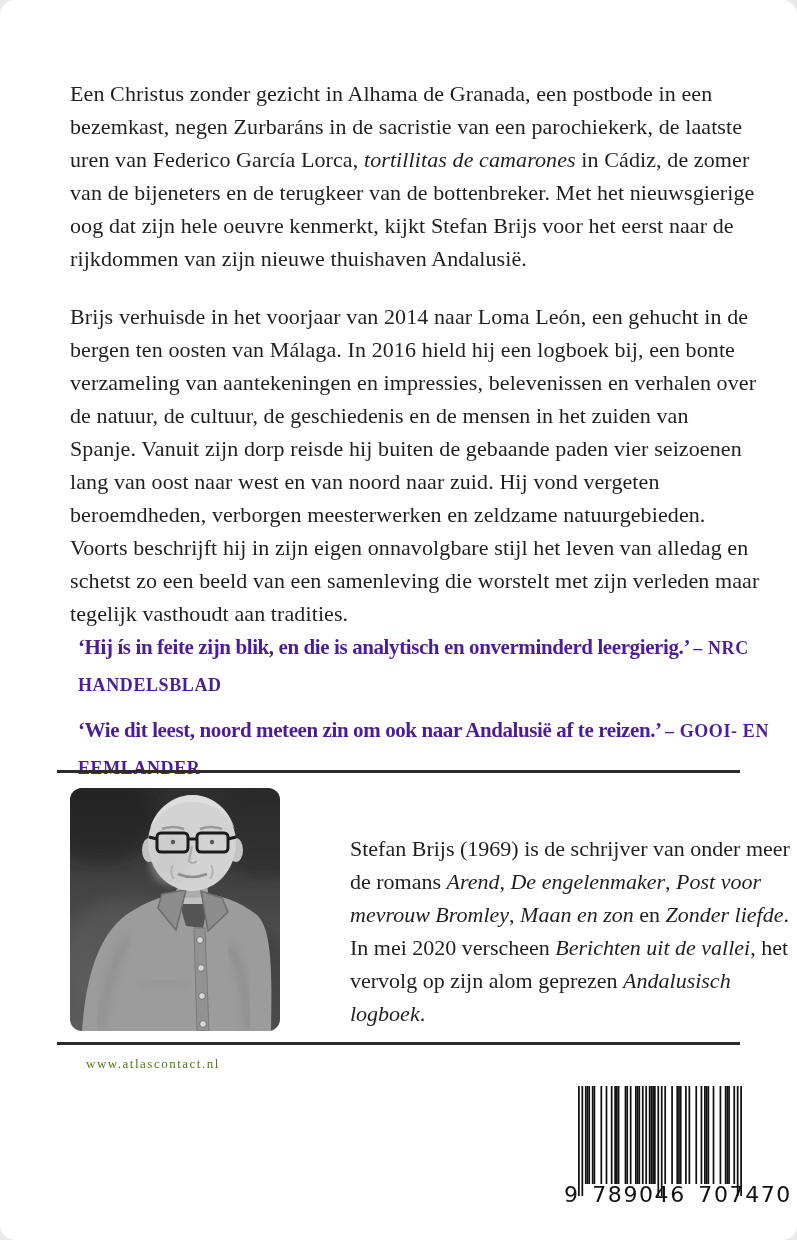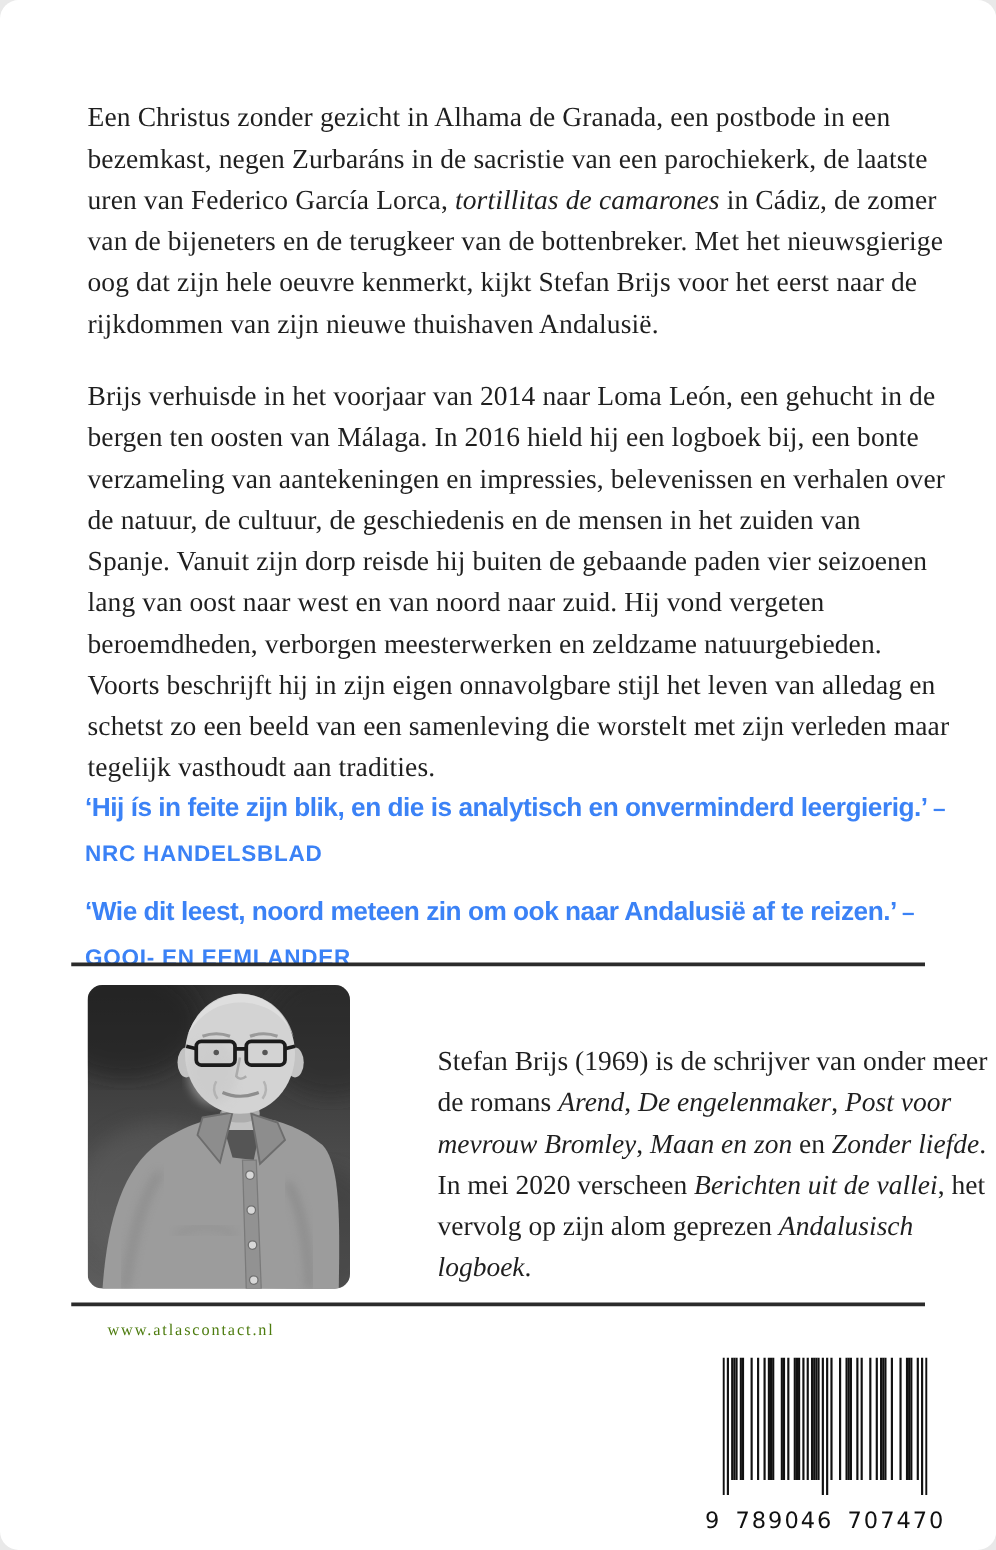--- a/index.html
+++ b/index.html
@@ -14,23 +14,23 @@
     border-radius:15px;
   }
   .synopsis{
     position:absolute;left:70px;width:690px;
     font-size:22px;line-height:33px;
     letter-spacing:0.1px;
   }
   #synopsis-1{top:55px;}
   #synopsis-2{top:278px;}
   .quote{
-    position:absolute;left:68px;width:700px;
-    font-family:Liberation Sans, sans-serif;
-    font-weight:700;color:#3b82f6;
+    position:absolute;left:78px;width:700px;
+    font-family:Liberation Serif, serif;
+    font-weight:700;color:#4c1d95;
     font-size:21px;line-height:36px;letter-spacing:-0.4px;
   }
   #quote-1{top:608px;}
   #quote-2{top:691px;}
   .quote .src{
     font-size:18px;letter-spacing:0.6px;font-weight:700;
   }
   .divider{
     position:absolute;left:57px;width:683px;height:3px;
     background:#2b2b2b;
@@ -49,22 +49,22 @@
     position:absolute;left:86px;top:1056px;
     font-size:13px;letter-spacing:1.5px;color:#4d7c0f;
   }
   .barcode{
     position:absolute;left:578px;top:1086px;width:164px;height:122px;
     background:#fff;
   }
   .barcode .num{
     position:absolute;left:-14px;top:96px;white-space:nowrap;
     font-family:"DejaVu Sans", sans-serif;
-    font-size:18px;color:#111;
-    letter-spacing:1.6px;word-spacing:4px;margin-top:24px;
+    font-size:22px;color:#111;
+    letter-spacing:1.6px;word-spacing:4px;
   }
   i{font-style:italic;}
 </style>
 </head>
 <body>
 
 <div class="page">
 
   <p class="synopsis" id="synopsis-1"><span>Een Christus zonder gezicht in Alhama de Granada, een postbode in een bezemkast, negen Zurbaráns in de sacristie van een parochiekerk, de laatste uren van Federico García Lorca, </span><i>tortillitas de camarones</i><span> in Cádiz, de zomer van de bijeneters en de terugkeer van de bottenbreker. Met het nieuwsgierige oog dat zijn hele oeuvre kenmerkt, kijkt Stefan Brijs voor het eerst naar de rijkdommen van zijn nieuwe thuishaven Andalusië.</span></p>
 

